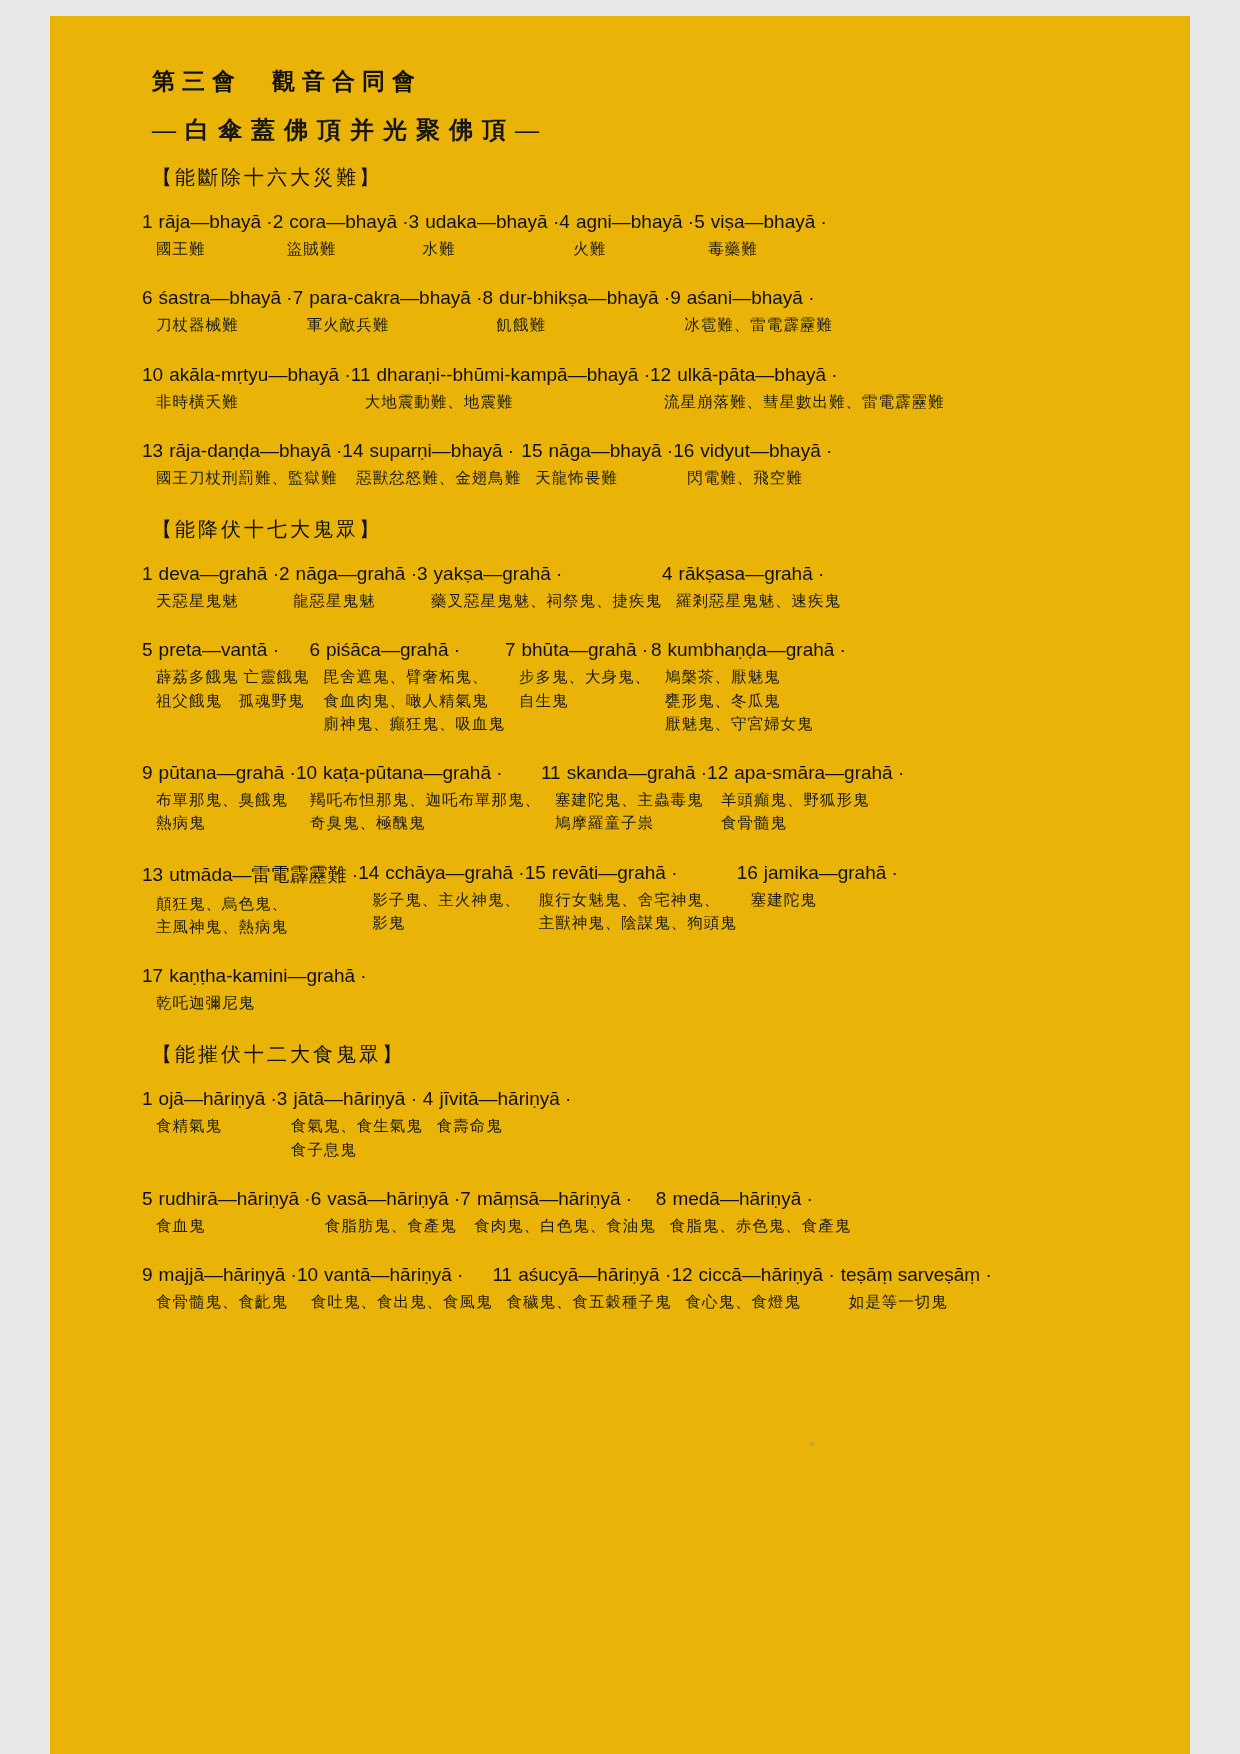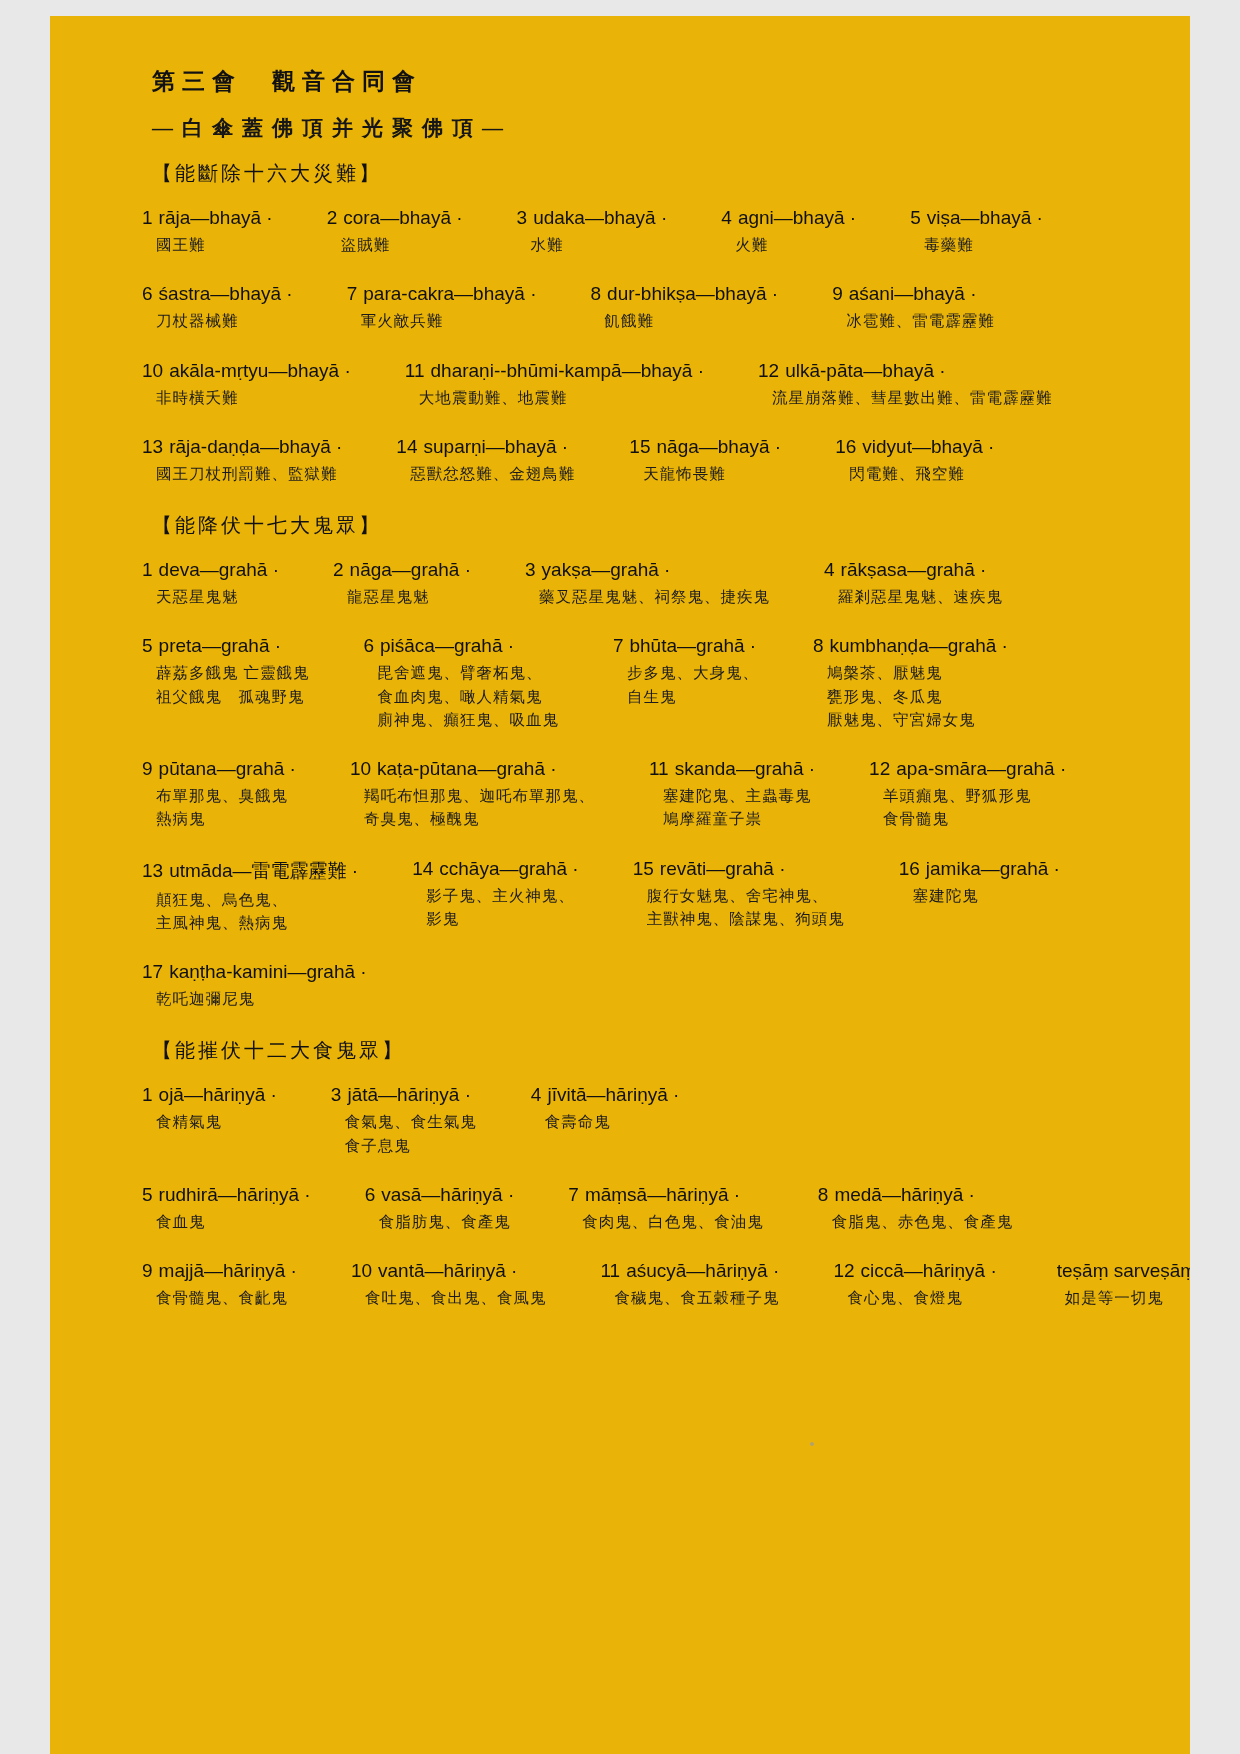--- a/index.html
+++ b/index.html
@@ -19,38 +19,37 @@
     font-family:"Liberation Serif","DejaVu Serif",serif;
     font-weight:bold;
     font-size:23px;
     letter-spacing:7px;
     margin-left:10px;
     color:#111;
   }
   .doc-subtitle{
     font-family:"Liberation Serif","DejaVu Serif",serif;
     font-weight:bold;
-    font-size:21px;
+    font-size:24px;
     letter-spacing:9px;
     margin:17px 0 0 10px;
     color:#161616;
   }
   .section{margin-top:6px;}
   .section-header{
     font-family:"Liberation Serif","DejaVu Serif",serif;
     font-weight:normal;
     font-size:20px;
     letter-spacing:3px;
     margin:18px 0 20px 10px;
     color:#111;
   }
   .entry-row{
     display:flex;
     align-items:flex-start;
-    gap:54px;
     margin:0 0 27px 0;
     flex-wrap:nowrap;
   }
   .entry{flex:0 0 auto;}
   .entry-term-line{
     font-size:19px;
     white-space:nowrap;
     color:#101010;
   }
   .entry-number{margin-right:6px;}
@@ -170,21 +169,21 @@
             <div class="entry-term-line"><span class="entry-number">3</span><span class="entry-term">yakṣa—grahā ·</span></div>
             <div class="entry-notes"><div>藥叉惡星鬼魅、祠祭鬼、捷疾鬼</div></div>
           </div>
           <div class="entry">
             <div class="entry-term-line"><span class="entry-number">4</span><span class="entry-term">rākṣasa—grahā ·</span></div>
             <div class="entry-notes"><div>羅剎惡星鬼魅、速疾鬼</div></div>
           </div>
         </div>
         <div class="entry-row">
           <div class="entry">
-            <div class="entry-term-line"><span class="entry-number">5</span><span class="entry-term">preta—grahā ·</span></div>
+            <div class="entry-term-line"><span class="entry-number">5</span><span class="entry-term">preta—vantā ·</span></div>
             <div class="entry-notes"><div>薜荔多餓鬼 亡靈餓鬼</div><div>祖父餓鬼　孤魂野鬼</div></div>
           </div>
           <div class="entry">
             <div class="entry-term-line"><span class="entry-number">6</span><span class="entry-term">piśāca—grahā ·</span></div>
             <div class="entry-notes"><div>毘舍遮鬼、臂奢柘鬼、</div><div>食血肉鬼、噉人精氣鬼</div><div>廁神鬼、癲狂鬼、吸血鬼</div></div>
           </div>
           <div class="entry">
             <div class="entry-term-line"><span class="entry-number">7</span><span class="entry-term">bhūta—grahā ·</span></div>
             <div class="entry-notes"><div>步多鬼、大身鬼、</div><div>自生鬼</div></div>
           </div>

